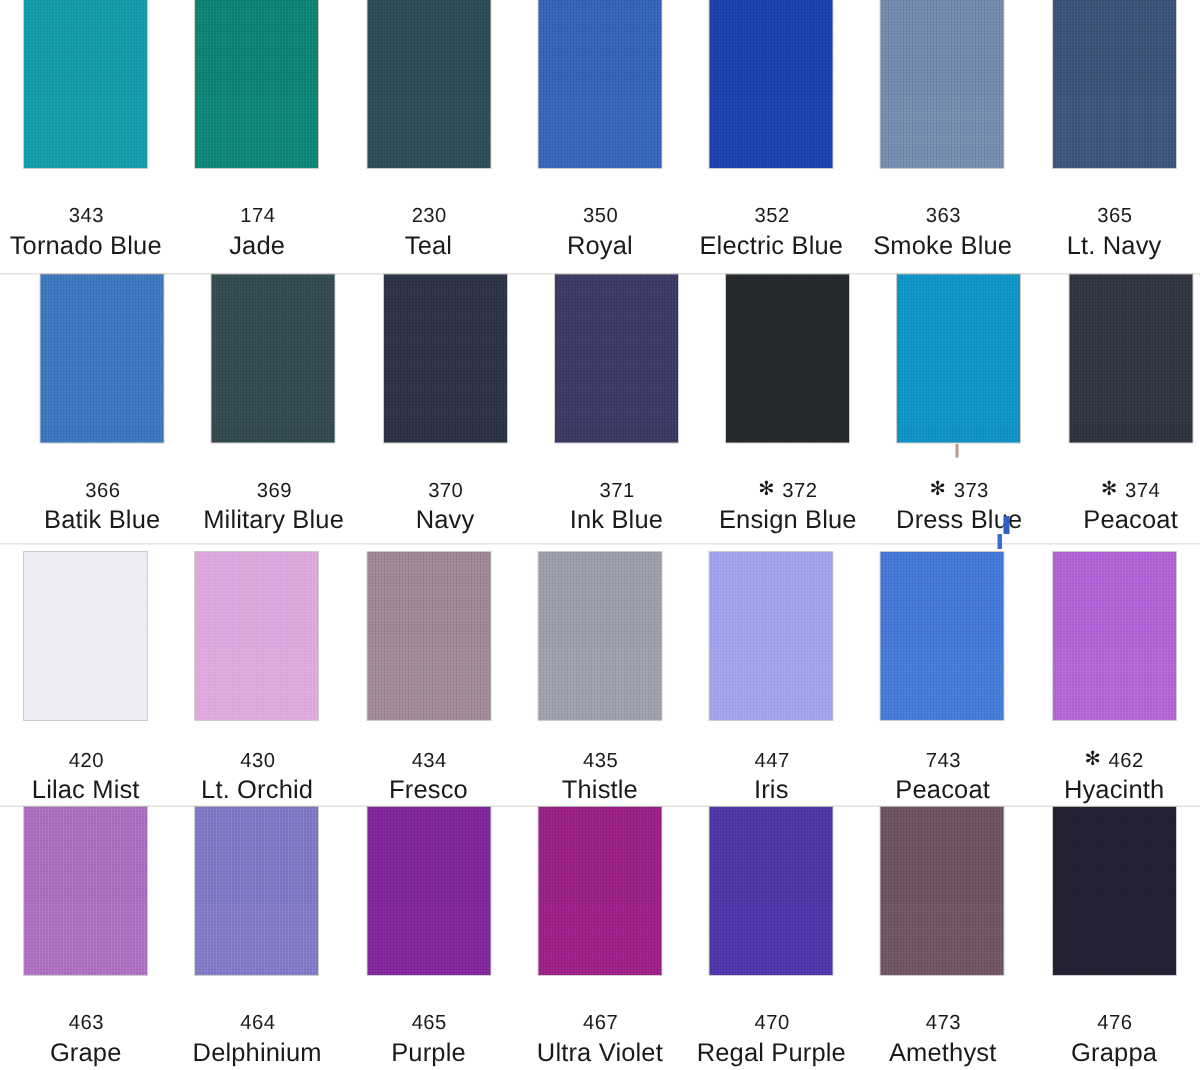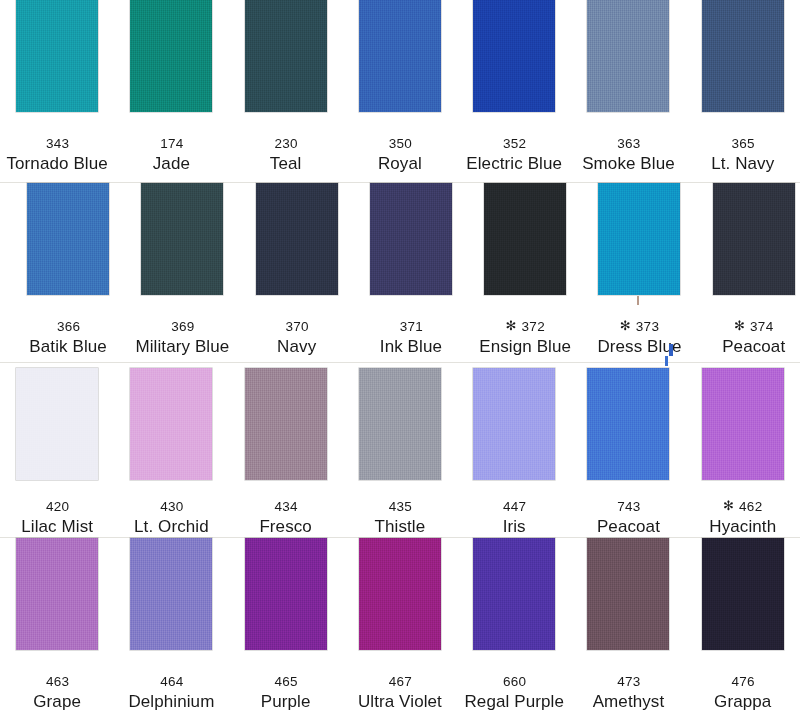--- a/index.html
+++ b/index.html
@@ -360,21 +360,21 @@
         <div class="label-block">
           <div class="label code"><span class="star"></span><span>467</span></div>
           <div class="label name">Ultra Violet</div>
         </div>
       </div>
       <div class="cell">
         <div class="swatch-wrap">
           <div class="swatch" style="background-color: rgb(78, 51, 164);"></div>
         </div>
         <div class="label-block">
-          <div class="label code"><span class="star"></span><span>660</span></div>
+          <div class="label code"><span class="star"></span><span>470</span></div>
           <div class="label name">Regal Purple</div>
         </div>
       </div>
       <div class="cell">
         <div class="swatch-wrap">
           <div class="swatch" style="background-color: rgb(106, 81, 92);"></div>
         </div>
         <div class="label-block">
           <div class="label code"><span class="star"></span><span>473</span></div>
           <div class="label name">Amethyst</div>

